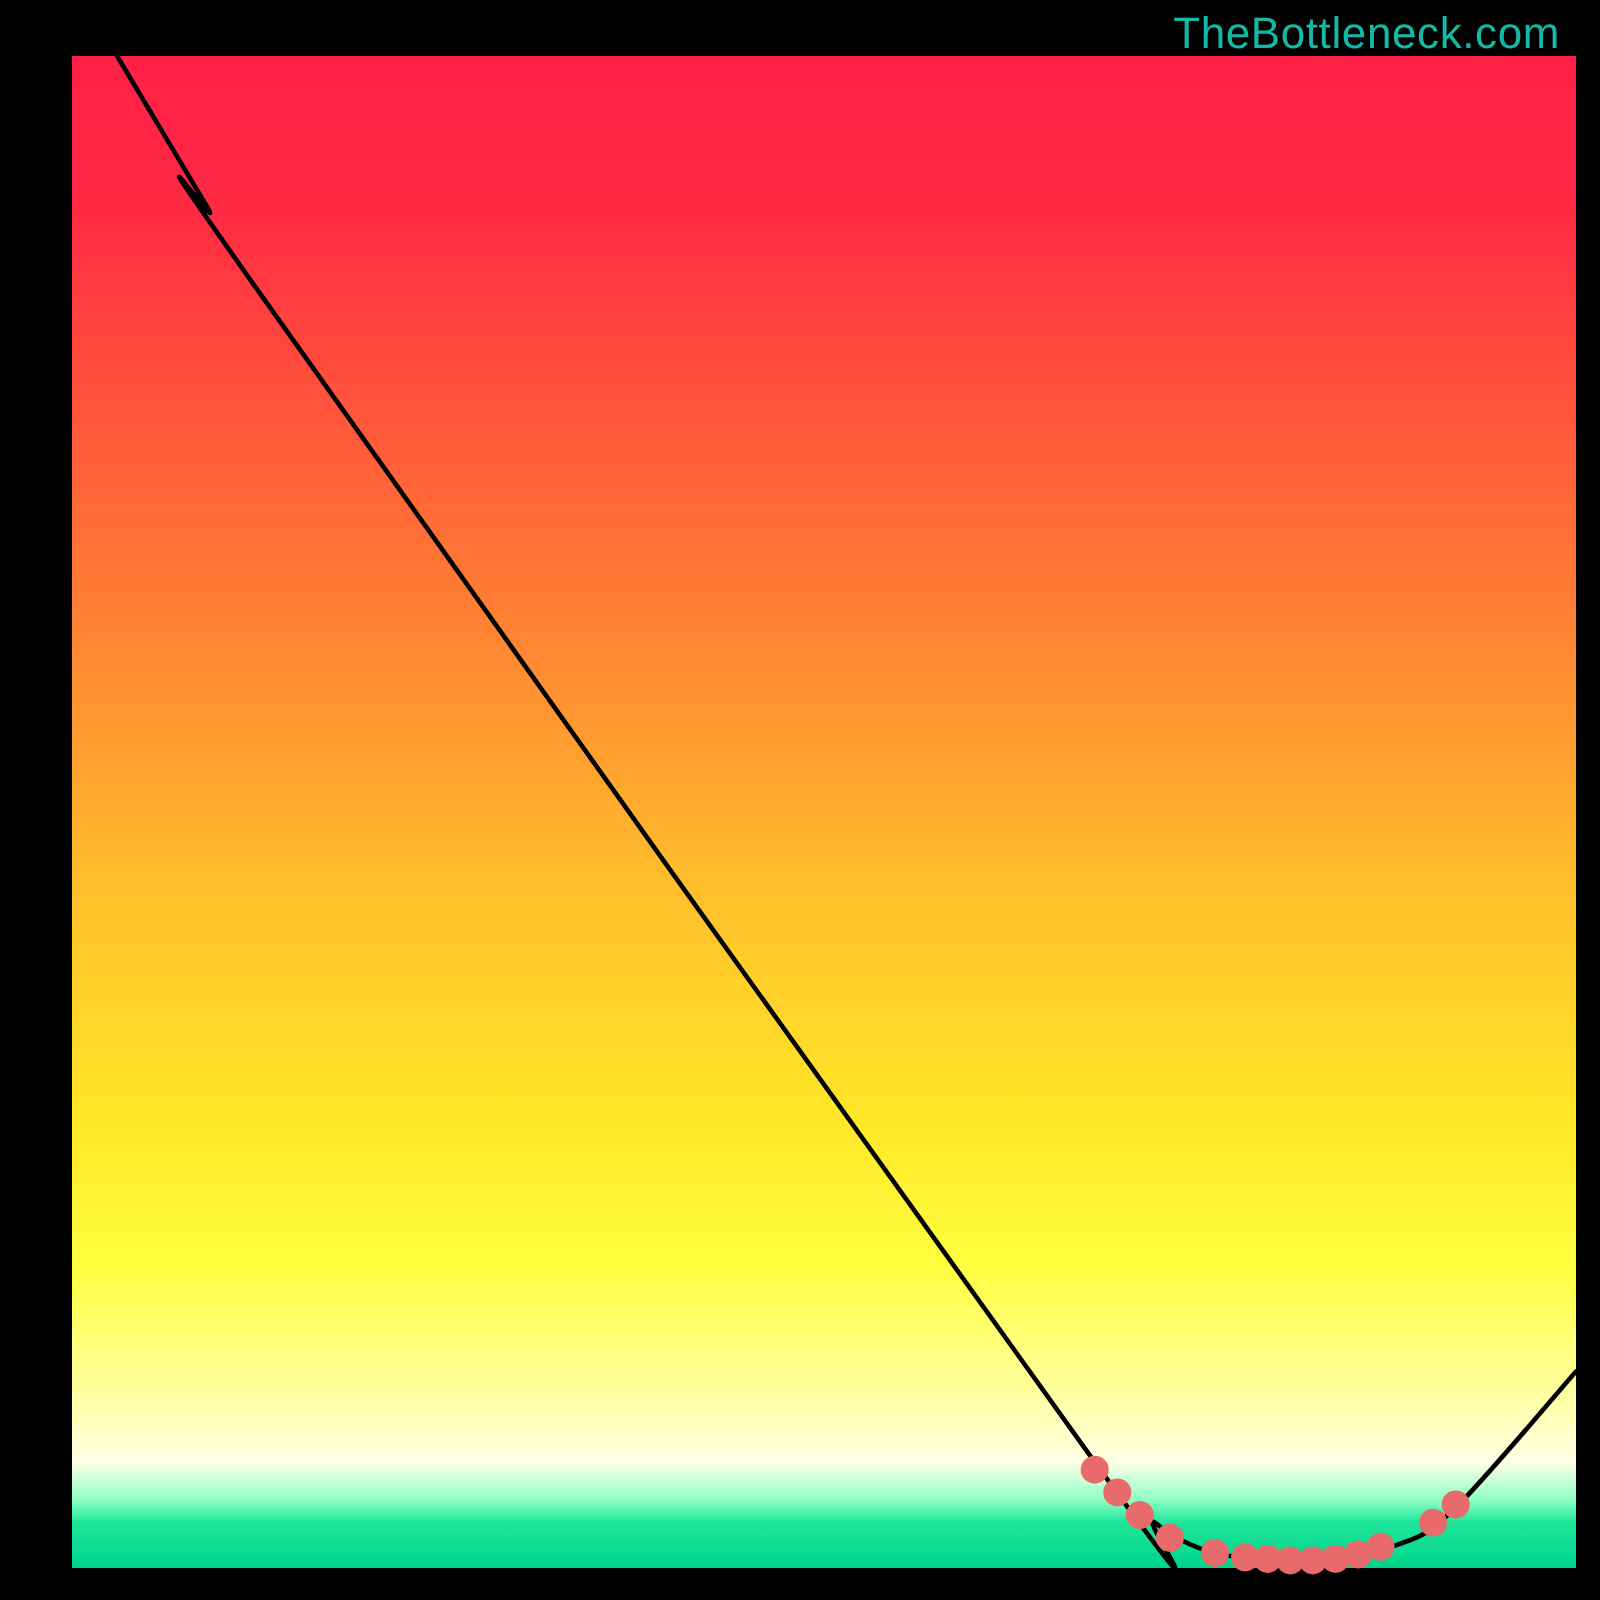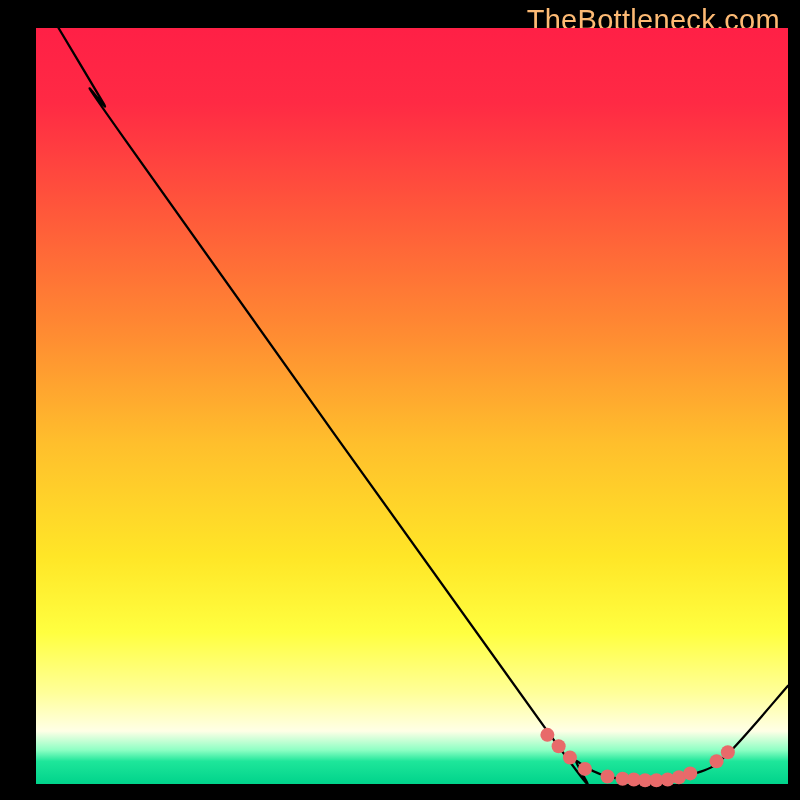--- a/index.html
+++ b/index.html
@@ -14,22 +14,22 @@
     position: relative;
     width: 800px;
     height: 800px;
     background: #000000;
   }
   .watermark {
     position: absolute;
     top: 4px;
     right: 20px;
     font-family: Arial, Helvetica, sans-serif;
-    font-size: 29px;
-    color: #fdba74;
+    font-size: 22px;
+    color: #14b8a6;
     letter-spacing: 0.3px;
     margin-left: 36px;
   }
   svg {
     position: absolute;
     top: 0;
     left: 0;
   }
 </style>
 </head>

